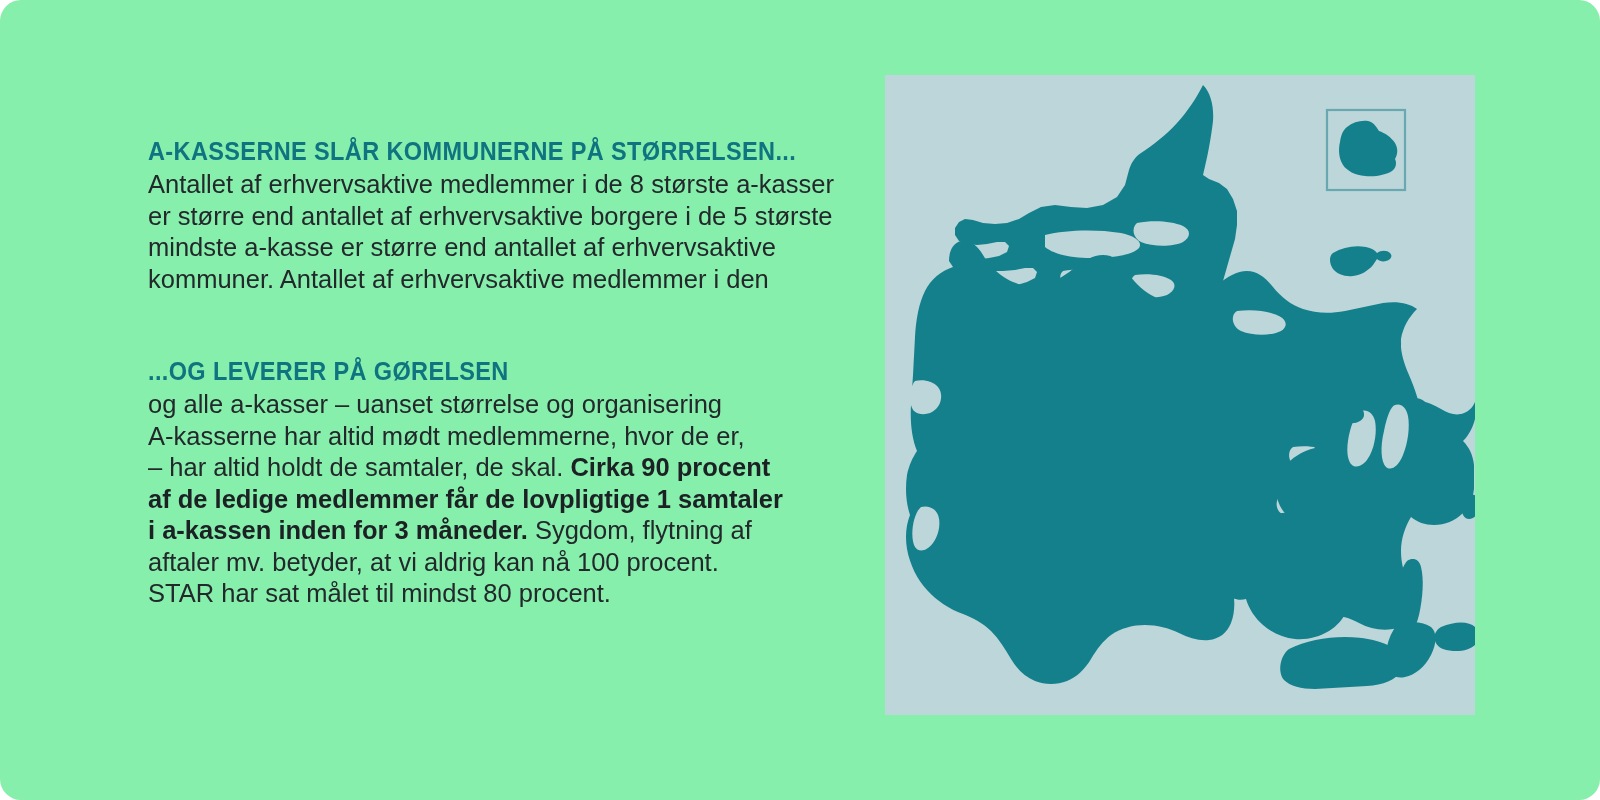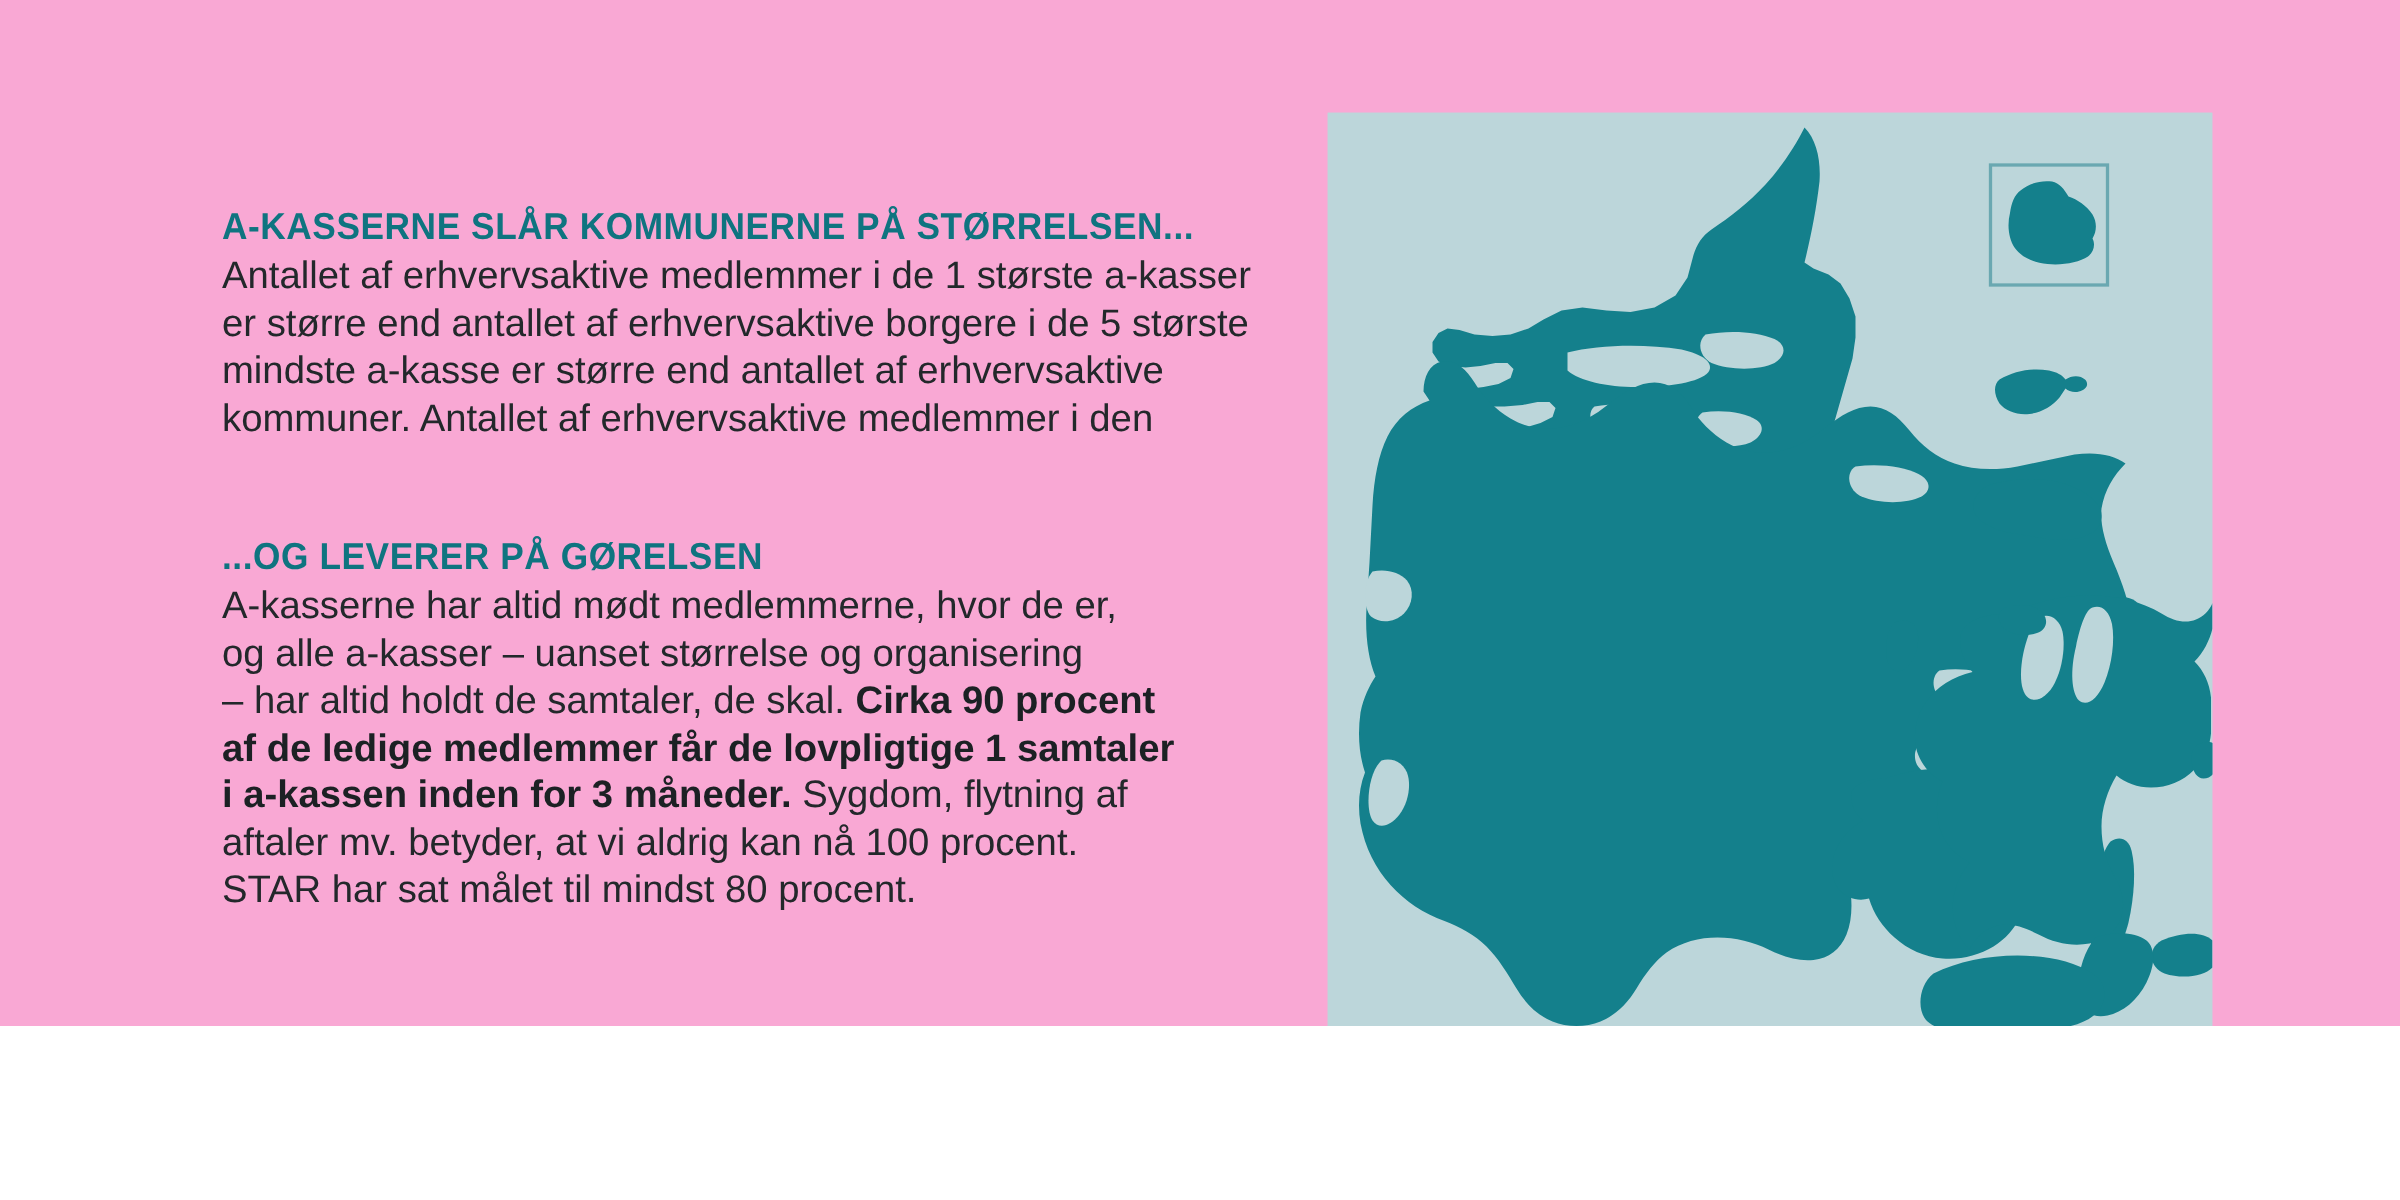--- a/index.html
+++ b/index.html
@@ -6,23 +6,24 @@
   html, body {
     margin: 0;
     padding: 0;
   }
   body {
     font-family: "Liberation Sans", sans-serif;
   }
   #poster {
     position: relative;
     width: 1600px;
-    height: 684px;
-    background: #f9a8d4;
+    height: 800px;
+    background: #86efac;
     overflow: hidden;
+    border-radius: 21px;
   }
 
   
   #text-column {
     position: absolute;
     left: 148px;
     top: 136px;
     width: 760px;
   }
 
@@ -97,35 +98,35 @@
 </head>
 <body>
 
 <div id="poster">
 
   <div id="text-column">
 
     <div class="text-block">
       <div class="block-heading">A-KASSERNE SLÅR KOMMUNERNE PÅ STØRRELSEN...</div>
       <div class="block-body">
-        <span class="ln">Antallet af erhvervsaktive medlemmer i de 1 største a-kasser</span>
+        <span class="ln">Antallet af erhvervsaktive medlemmer i de 8 største a-kasser</span>
         <span class="ln">er større end antallet af erhvervsaktive borgere i de 5 største</span>
         <span class="ln">mindste a-kasse er større end antallet af erhvervsaktive</span>
         <span class="ln">kommuner. Antallet af erhvervsaktive medlemmer i den</span>
       </div>
     </div>
 
     <div class="text-block" id="block-2">
       <div class="block-heading">...OG LEVERER PÅ GØRELSEN</div>
       <div class="block-body">
         <span class="ln">
+          <span>og alle a-kasser – uanset størrelse og organisering</span>
+        </span>
+        <span class="ln">
           <span>A-kasserne har altid mødt medlemmerne, hvor de er,</span>
-        </span>
-        <span class="ln">
-          <span>og alle a-kasser – uanset størrelse og organisering</span>
         </span>
         <span class="ln">
           <span>– har altid holdt de samtaler, de skal. </span><b>Cirka 90 procent</b>
         </span>
         <span class="ln">
           <b>af de ledige medlemmer får de lovpligtige 1 samtaler</b>
         </span>
         <span class="ln">
           <b>i a-kassen inden for 3 måneder.</b><span> Sygdom, flytning af</span>
         </span>

